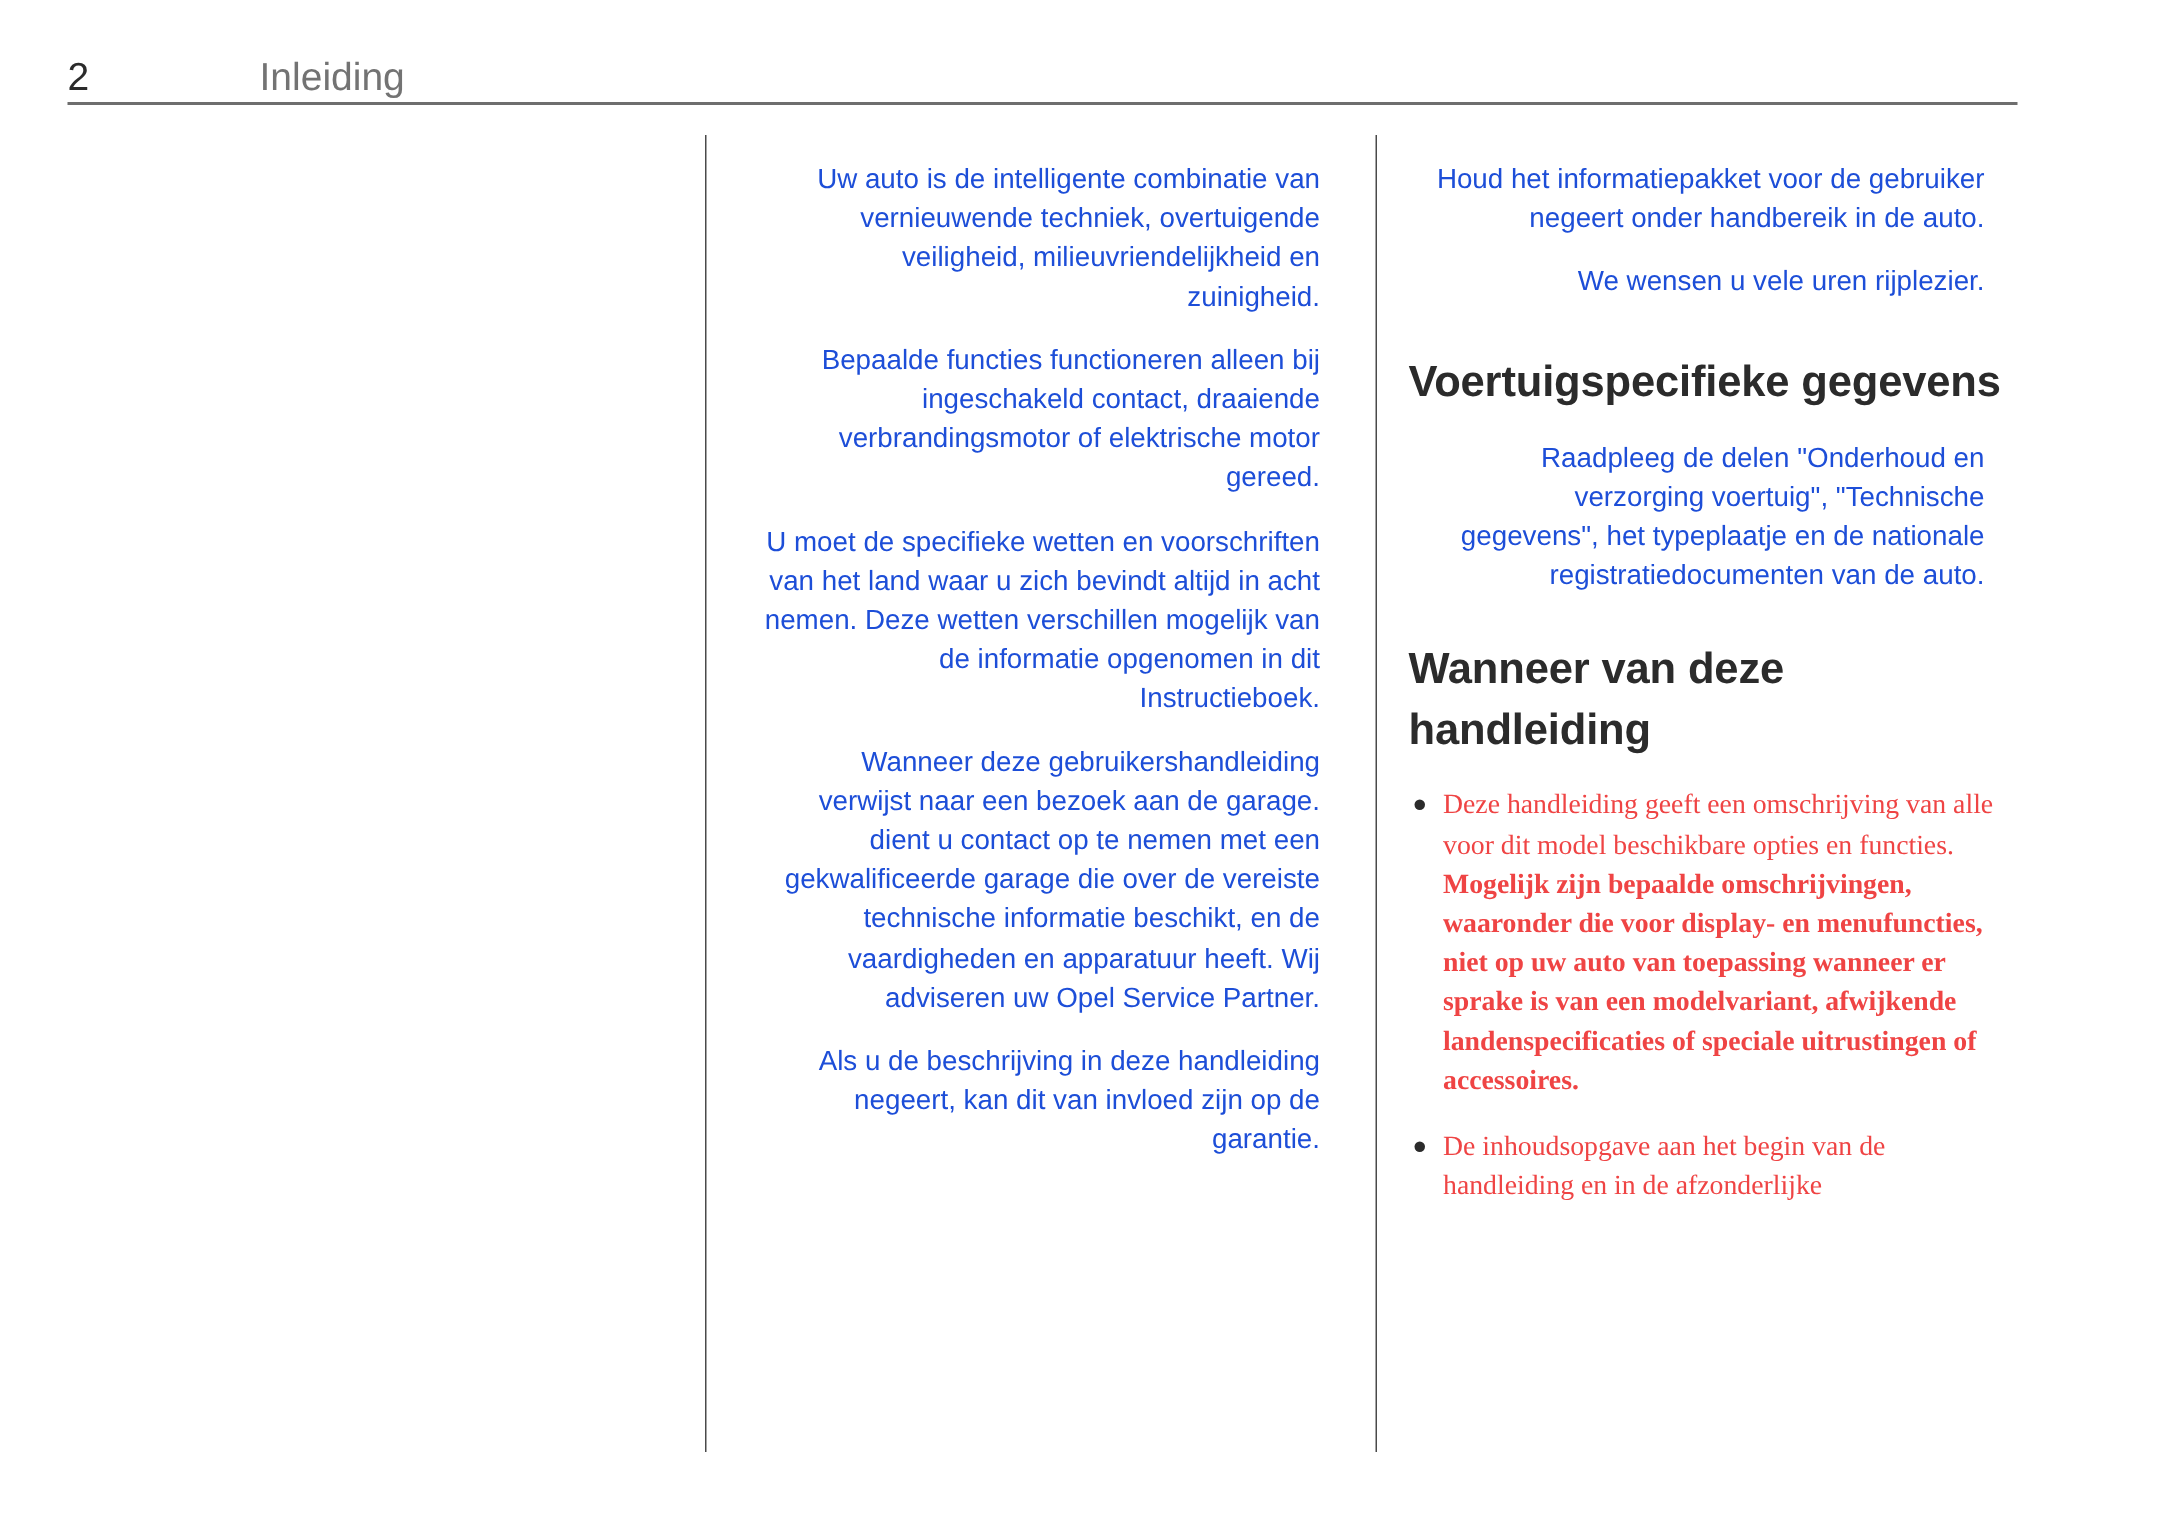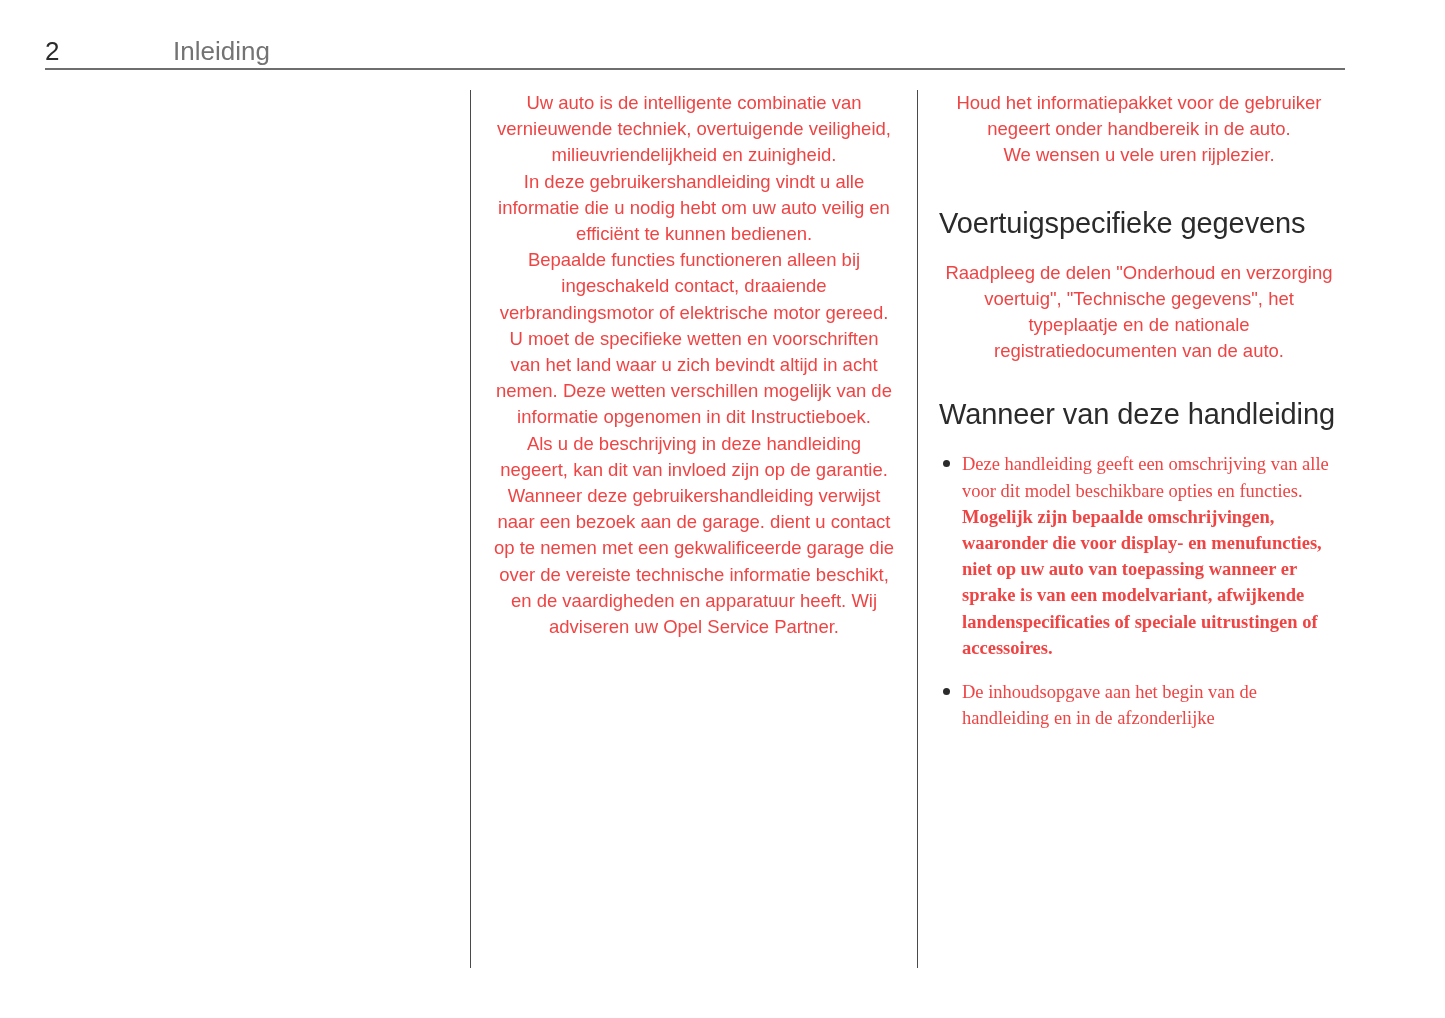--- a/index.html
+++ b/index.html
@@ -70,41 +70,41 @@
     top: 90px;
     width: 1px;
     height: 878px;
     background: #4a4a4a;
   }
   .divider-1 { left: 470px; }
   .divider-2 { left: 917px; }
 
   
   p.body {
-    margin: 0;
+    margin: 16px;
     font-size: 18.5px;
     line-height: 26.2px;
-    color: #ef4444;
-    text-align: center;
+    color: #1d4ed8;
+    text-align: right;
   }
   p.body + p.body { margin-top: 0; }
 
   p.signature {
     margin: 16px 0 0 0;
     font-size: 18.5px;
     line-height: 26.2px;
     font-weight: bold;
     color: #2b2b2b;
   }
 
   h2.section-heading {
     margin: 30px 0 0 0;
     font-size: 29px;
     line-height: 41px;
-    font-weight: normal;
+    font-weight: bold;
     color: #2b2b2b;
     letter-spacing: -0.1px;
   }
   h2.section-heading.first { margin-top: 34px; }
 
   p.after-heading { margin-top: 16px; }
 
   ul.bullets {
     margin: 16px 0 0 0;
     padding: 0;
@@ -142,25 +142,24 @@
   </div>
   <div class="header-rule"></div>
 
   <div class="divider divider-1"></div>
   <div class="divider divider-2"></div>
 
   <div class="col col-left"></div>
 
   <div class="col col-mid">
     <p class="body">Uw auto is de intelligente combinatie van vernieuwende techniek, overtuigende veiligheid, milieuvriendelijkheid en zuinigheid.</p>
-    <p class="body">In deze gebruikershandleiding vindt u alle informatie die u nodig hebt om uw auto veilig en efficiënt te kunnen bedienen.</p>
     <p class="body">Bepaalde functies functioneren alleen bij ingeschakeld contact, draaiende verbrandingsmotor of elektrische motor gereed.</p>
     <p class="body">U moet de specifieke wetten en voorschriften van het land waar u zich bevindt altijd in acht nemen. Deze wetten verschillen mogelijk van de informatie opgenomen in dit Instructieboek.</p>
+    <p class="body">Wanneer deze gebruikershandleiding verwijst naar een bezoek aan de garage. dient u contact op te nemen met een gekwalificeerde garage die over de vereiste technische informatie beschikt, en de vaardigheden en apparatuur heeft. Wij adviseren uw Opel Service Partner.</p>
     <p class="body">Als u de beschrijving in deze handleiding negeert, kan dit van invloed zijn op de garantie.</p>
-    <p class="body">Wanneer deze gebruikershandleiding verwijst naar een bezoek aan de garage. dient u contact op te nemen met een gekwalificeerde garage die over de vereiste technische informatie beschikt, en de vaardigheden en apparatuur heeft. Wij adviseren uw Opel Service Partner.</p>
   </div>
 
   <div class="col col-right">
     <p class="body">Houd het informatiepakket voor de gebruiker negeert onder handbereik in de auto.</p>
     <p class="body">We wensen u vele uren rijplezier.</p>
 
     <h2 class="section-heading first">Voertuigspecifieke gegevens</h2>
     <p class="body after-heading">Raadpleeg de delen "Onderhoud en verzorging voertuig", "Technische gegevens", het typeplaatje en de nationale registratiedocumenten van de auto.</p>
 
     <h2 class="section-heading">Wanneer van deze handleiding</h2>

